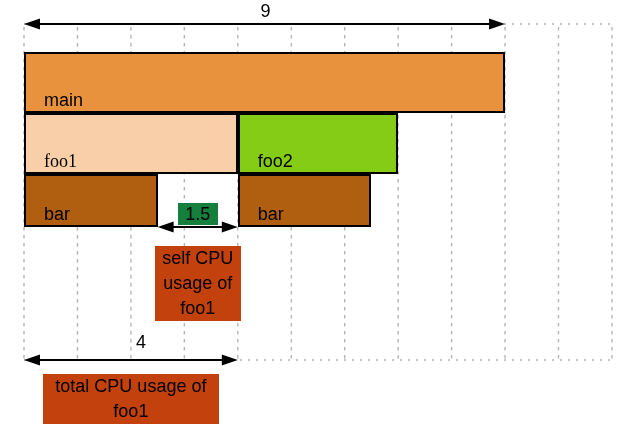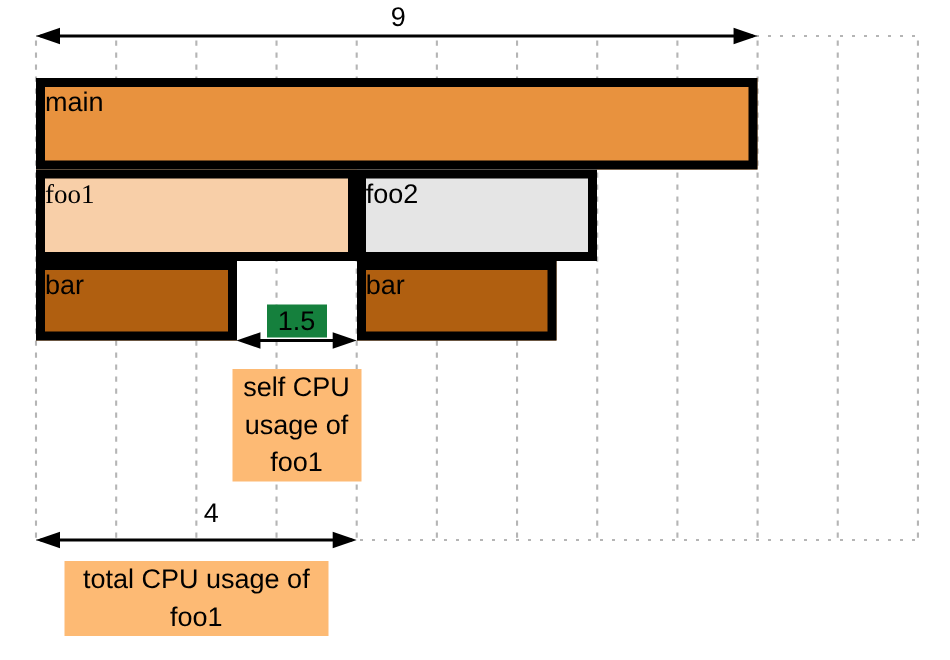--- a/index.html
+++ b/index.html
@@ -4,34 +4,35 @@
 <style>
   html,body { margin:0; padding:0; background:#ffffff; }
   .stage {
     position:relative; width:633px; height:440px; overflow:hidden;
     background:#ffffff;
     font-family:"Liberation Sans", sans-serif;
   }
   .stage svg { position:absolute; left:0; top:0; }
   .frame {
     position:absolute; box-sizing:border-box;
-    border:6px solid #000000;
-    display:flex; align-items:flex-start;
+    border:2px solid #000000;
+    display:flex; align-items:flex-end;
+    padding-left:18px;
     font-size:18px; color:#000;
     white-space:nowrap;
   }
   .measure-value {
     position:absolute; text-align:center;
     font-size:18px; color:#000; line-height:22px; height:22px;
   }
   .measure-value.bg { background:#15803d; }
   .measure-caption {
     position:absolute; text-align:center;
     font-size:18px; line-height:25px; color:#000;
-    background:#fdba74;
+    background:#c2410c;
   }
 </style>
 </head>
 <body>
 
 <div class="stage">
   <svg id="diagram-svg" width="633" height="440" viewBox="0 0 633 440">
       <line x1="24" y1="27" x2="24" y2="360" stroke="#b5b5b5" stroke-width="1.4" stroke-dasharray="3.5 4.5"></line>
       <line x1="77.45" y1="27" x2="77.45" y2="360" stroke="#b5b5b5" stroke-width="1.4" stroke-dasharray="3.5 4.5"></line>
       <line x1="130.9" y1="27" x2="130.9" y2="360" stroke="#b5b5b5" stroke-width="1.4" stroke-dasharray="3.5 4.5"></line>
@@ -56,21 +57,21 @@
       <polygon points="24,360 40,354.5 40,365.5" fill="#000000"></polygon>
       <polygon points="237.8,360 221.8,354.5 221.8,365.5" fill="#000000"></polygon>
     </svg>
   <div id="frames-layer">
       <div class="frame" style="left: 24px; top: 52px; width: 481.05px; height: 61px; background: rgb(232, 146, 62); border-color: rgb(0, 0, 0);">
         <span>main</span>
       </div>
       <div class="frame" style="left: 24px; top: 113px; width: 213.8px; height: 61px; background: rgb(248, 207, 168); border-color: rgb(0, 0, 0); font-family: Liberation Serif, serif;">
         <span>foo1</span>
       </div>
-      <div class="frame" style="left: 237.8px; top: 113px; width: 160.35px; height: 61px; background: #e5e5e5; border-color: rgb(0, 0, 0);">
+      <div class="frame" style="left: 237.8px; top: 113px; width: 160.35px; height: 61px; background: #84cc16; border-color: rgb(0, 0, 0);">
         <span>foo2</span>
       </div>
       <div class="frame" style="left: 24px; top: 174px; width: 133.625px; height: 53px; background: rgb(176, 95, 16); border-color: rgb(0, 0, 0);">
         <span>bar</span>
       </div>
       <div class="frame" style="left: 237.8px; top: 174px; width: 133.625px; height: 53px; background: rgb(176, 95, 16); border-color: rgb(0, 0, 0);">
         <span>bar</span>
       </div>
     </div>
   <div id="labels-layer">

